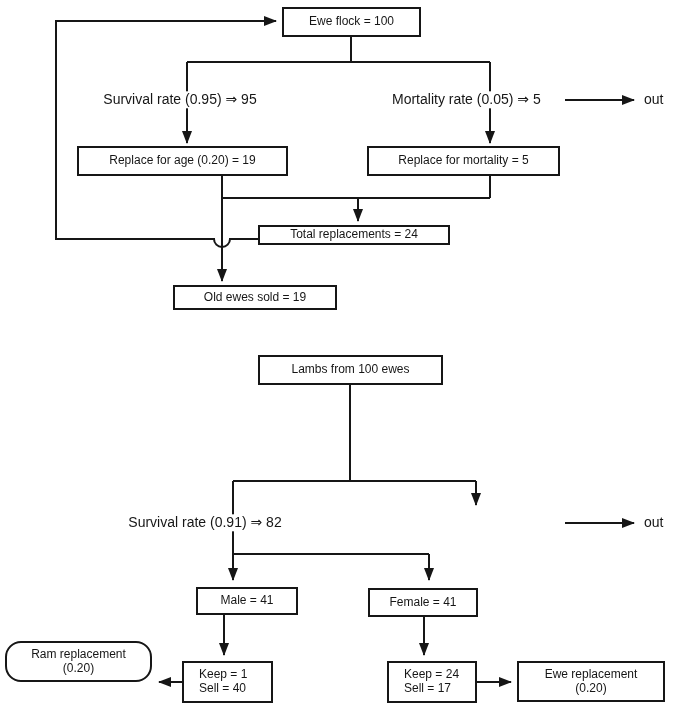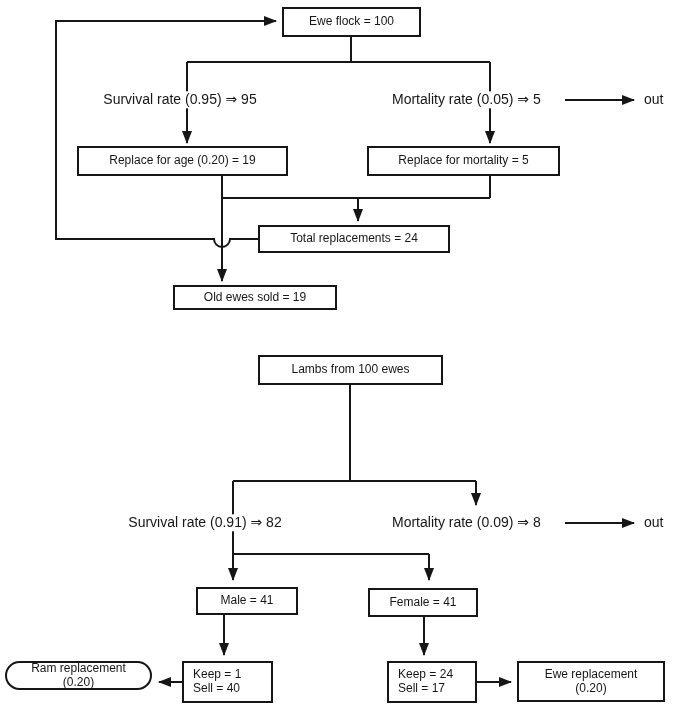--- a/index.html
+++ b/index.html
@@ -17,21 +17,21 @@
   #wires marker path { fill: var(--ink); stroke: none; }
   .node {
     position: absolute;
     border: 2px solid var(--ink);
     background: var(--paper);
     display: flex; align-items: center; justify-content: center;
     font-size: 12px; line-height: 1.15;
     white-space: nowrap;
   }
   .node.two-line { flex-direction: column; justify-content: center; }
-  .node.left-align { align-items: flex-start; padding-left: 9px; justify-content: center; }
+  .node.left-align { align-items: flex-start; padding-left: 15px; justify-content: center; }
   .lbl {
     position: absolute;
     background: var(--paper);
     font-size: 14px; line-height: 1.1;
     white-space: nowrap;
     padding: 1px 3px;
   }
   .lbl.centered { transform: translate(-50%, -50%); }
   .lbl.vcenter { transform: translateY(-50%); }
 </style>
@@ -82,57 +82,56 @@
   <div class="lbl vcenter" style="left:641px; top:100px;">out</div>
 
   <div class="node" style="left:77px; top:146px; width:211px; height:30px;">
     <span>Replace for age (0.20) = 19</span>
   </div>
 
   <div class="node" style="left:367px; top:146px; width:193px; height:30px;">
     <span>Replace for mortality = 5</span>
   </div>
 
-  <div class="node" style="left:258px; top:225px; width:192px; height:28px;">
+  <div class="node" style="left:258px; top:225px; width:192px; height:20px;">
     <span>Total replacements = 24</span>
   </div>
 
   <div class="node" style="left:173px; top:285px; width:164px; height:25px;">
     <span>Old ewes sold = 19</span>
   </div>
 
   <div class="node" style="left:258px; top:355px; width:185px; height:30px;">
     <span>Lambs from 100 ewes</span>
   </div>
 
 
   <div class="lbl centered" style="left:205px; top:523px;text-align:center;">Survival rate (0.91) ⇒ 82</div>
 
-  <div class="lbl vcenter" style="left:389px; top:523px;">Mortality rate (0.09) ⇒ 8</div>
   <div class="lbl vcenter" style="left:641px; top:523px;">out</div>
 
   <div class="node" style="left:173px; top:587px; width:102px; height:28px;margin-left:23px;">
     <span>Male = 41</span>
   </div>
 
   <div class="node" style="left:368px; top:588px; width:110px; height:29px;">
     <span>Female = 41</span>
   </div>
 
   <div class="node two-line left-align" style="left:182px; top:661px; width:91px; height:42px;">
     <span>Keep = 1</span>
     <span>Sell = 40</span>
   </div>
 
   <div class="node two-line left-align" style="left:387px; top:661px; width:90px; height:42px;">
     <span>Keep = 24</span>
     <span>Sell = 17</span>
   </div>
 
-  <div class="node two-line" style="left:5px; top:661px; width:147px; height:29px;border-radius:16px;">
+  <div class="node two-line" style="left:5px; top:641px; width:147px; height:41px;border-radius:16px;">
     <span>Ram replacement</span>
     <span>(0.20)</span>
   </div>
 
   <div class="node two-line" style="left:517px; top:661px; width:148px; height:41px;">
     <span>Ewe replacement</span>
     <span>(0.20)</span>
   </div>
 
 </div>

